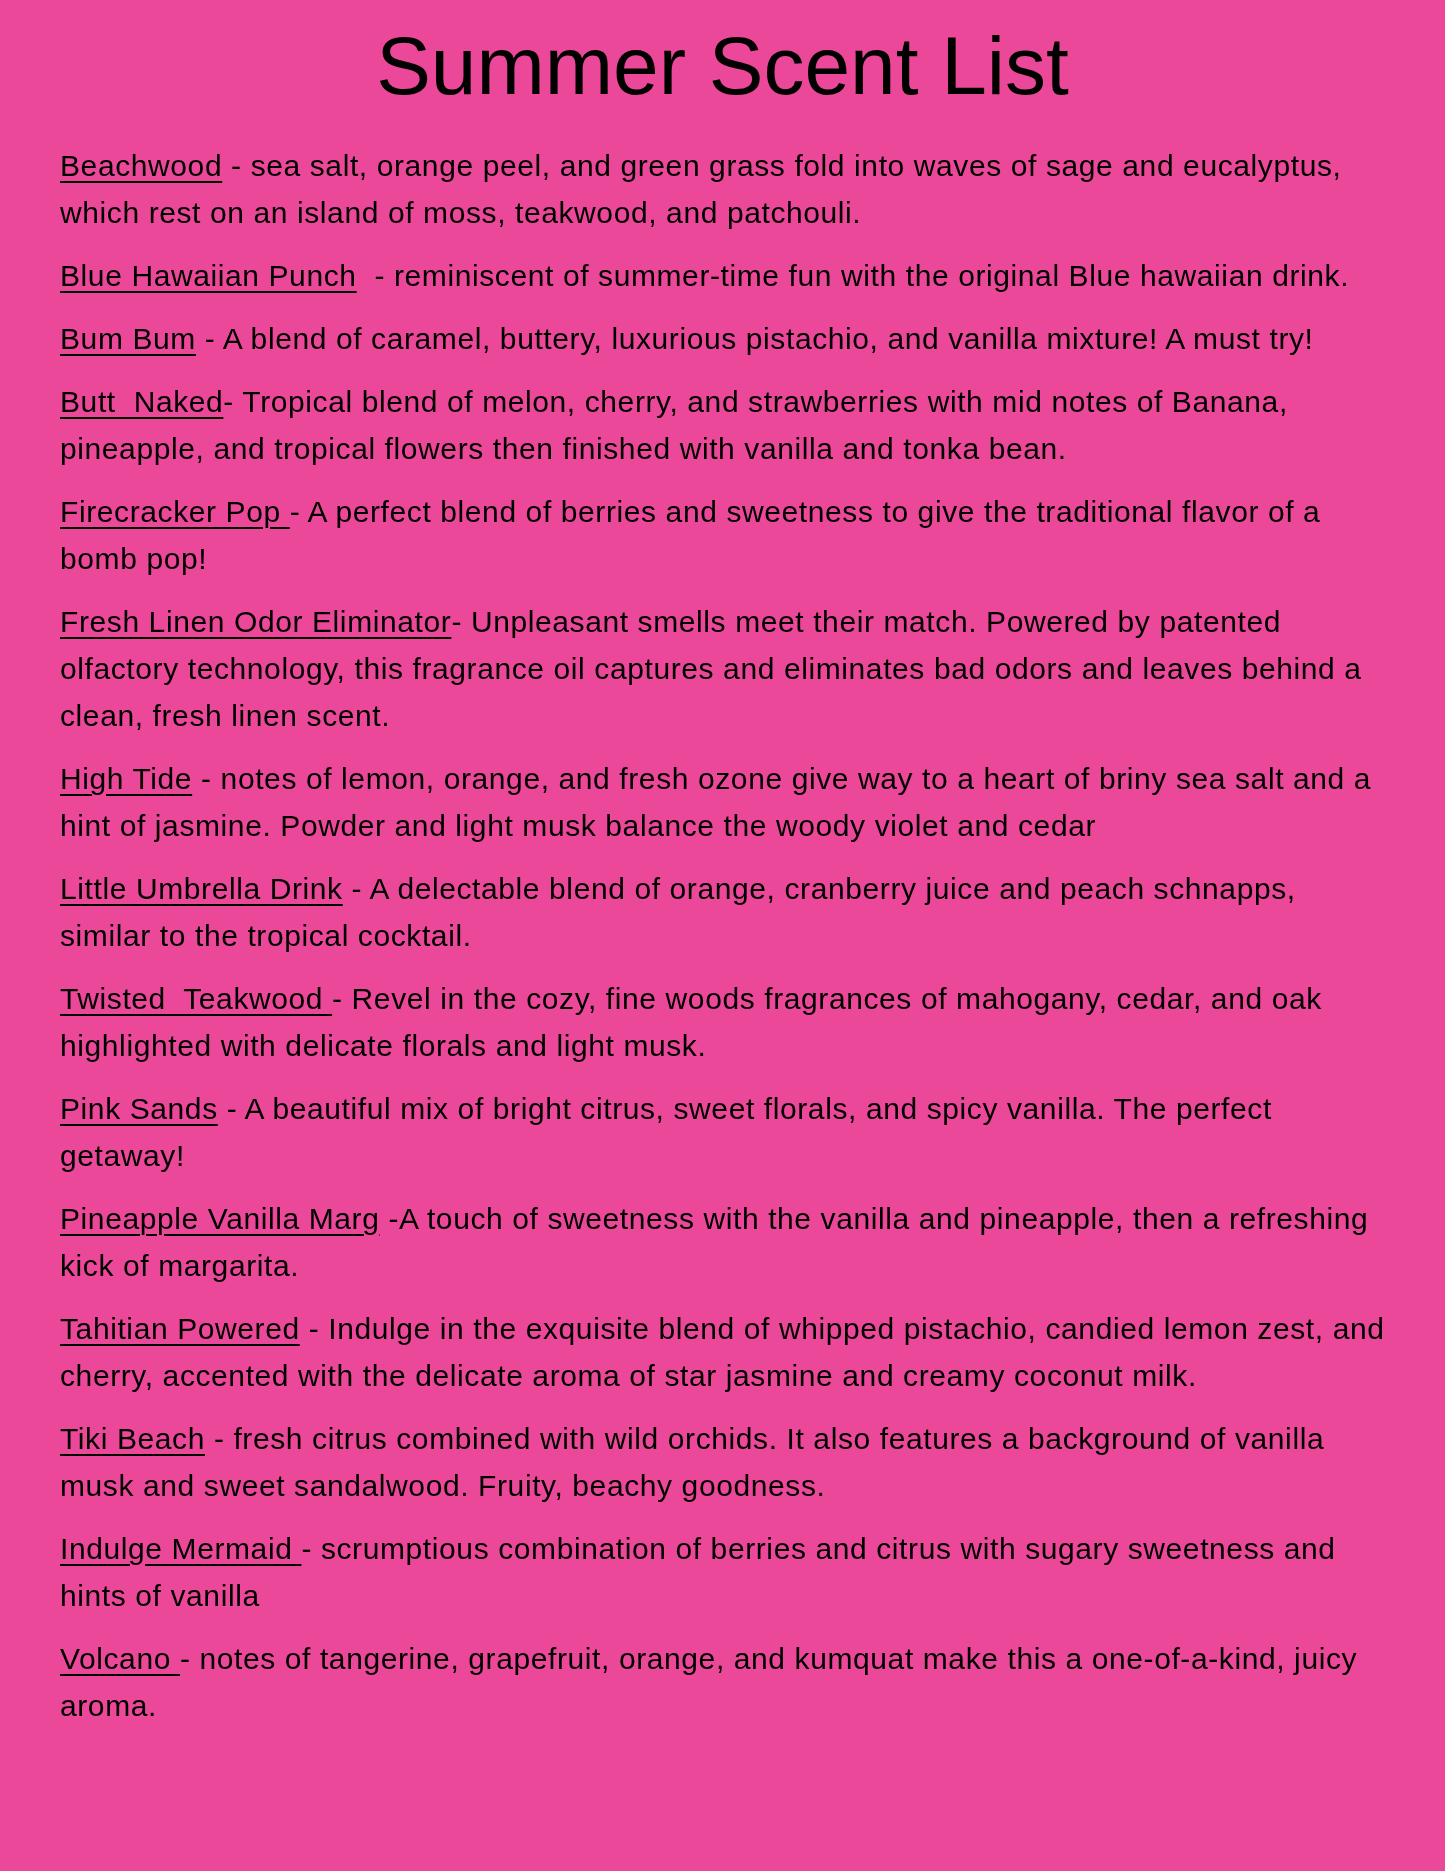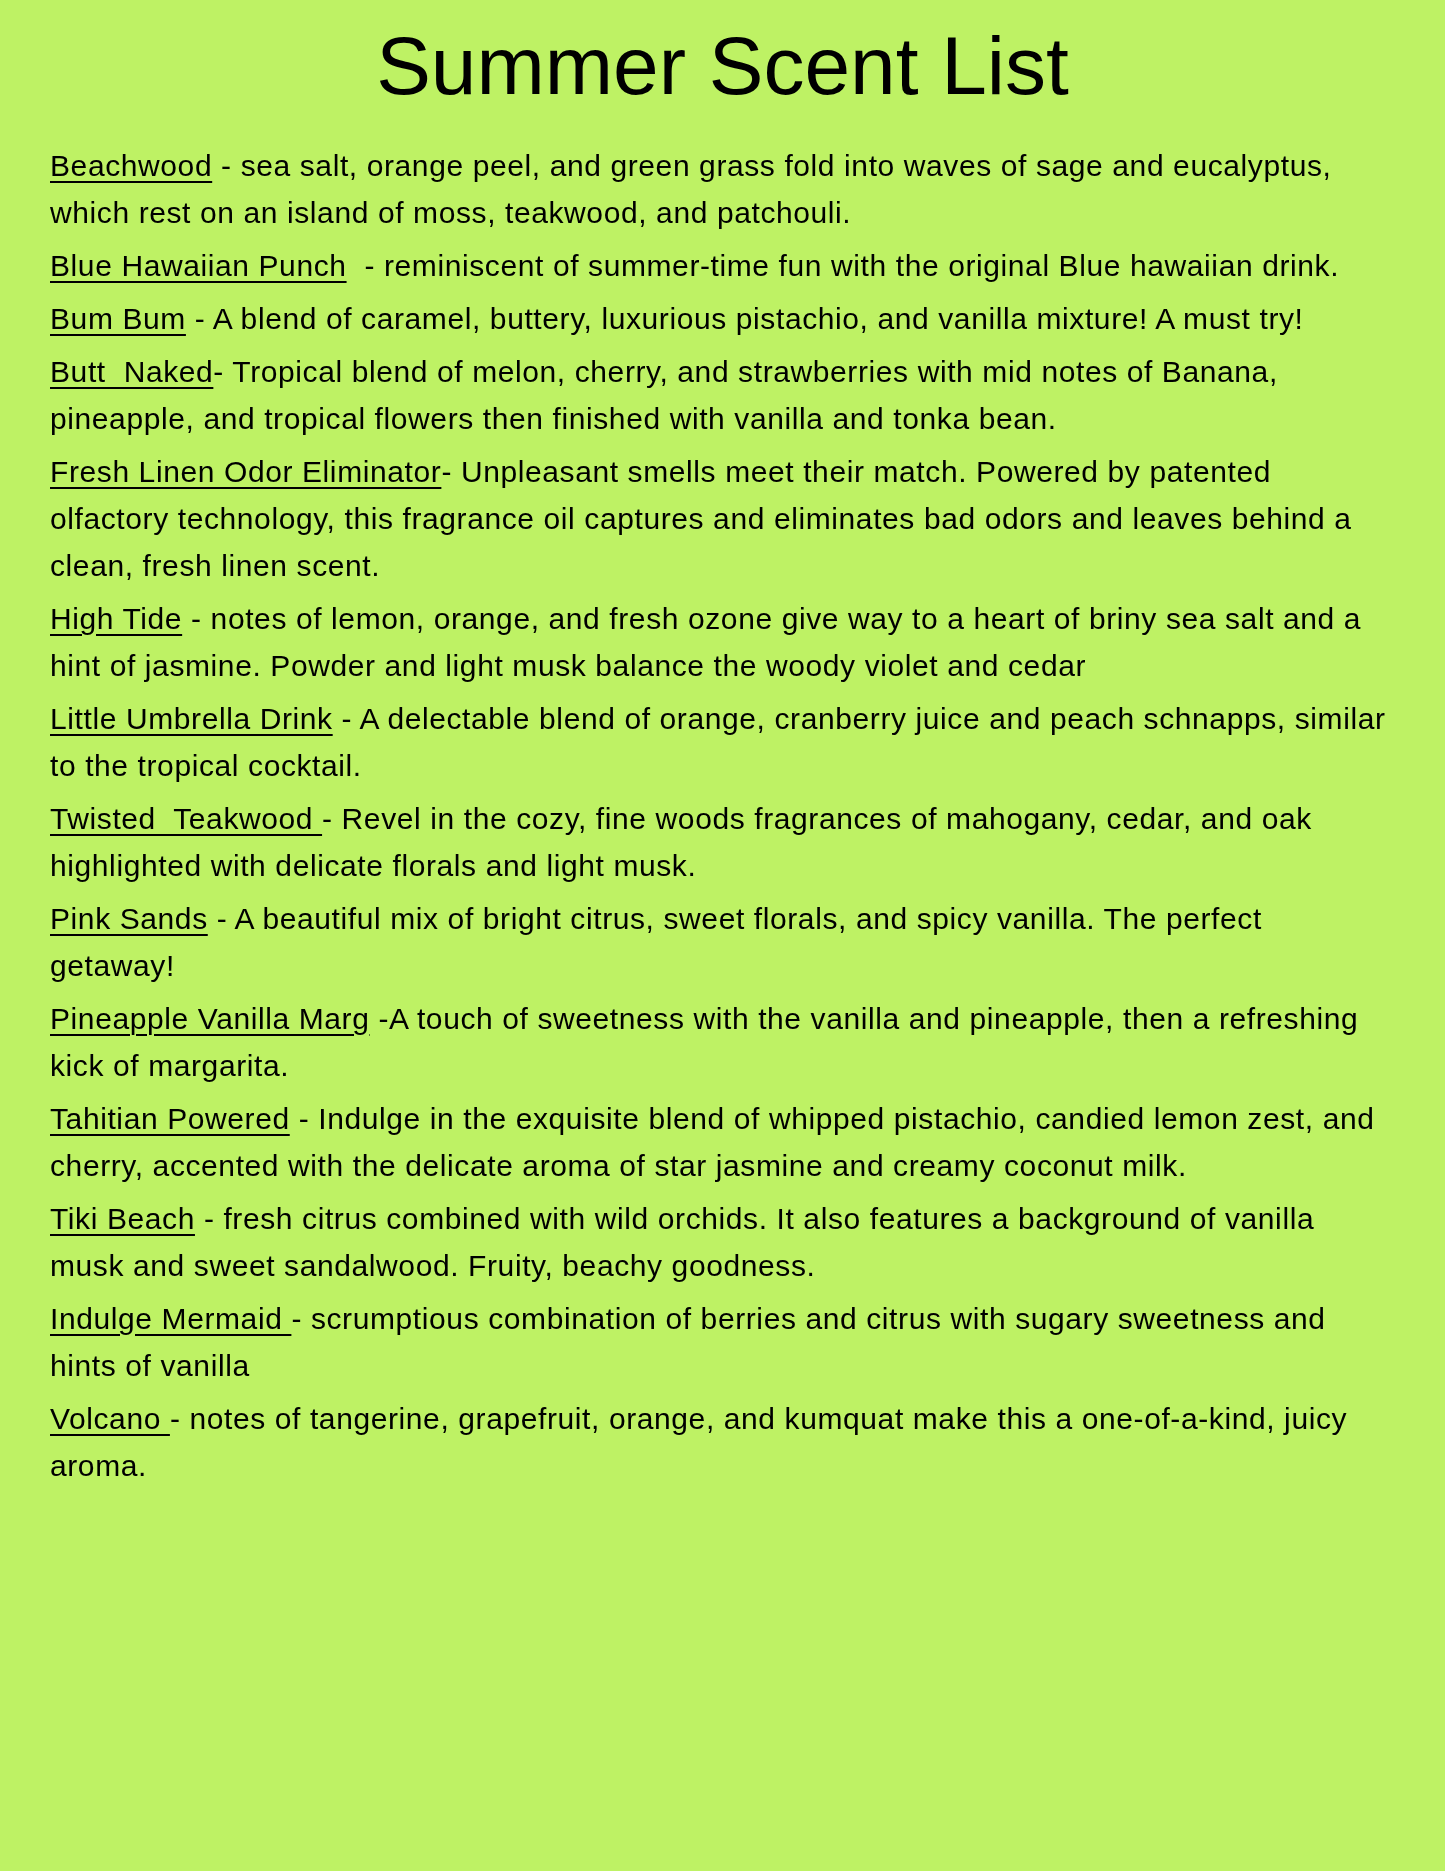--- a/index.html
+++ b/index.html
@@ -13,38 +13,38 @@
     box-sizing: border-box;
     font-family: "Liberation Sans", sans-serif;
     color: #000000;
     overflow: hidden;
   }
   .page {
     width: 100%;
     height: 100%;
     box-sizing: border-box;
     padding: 14px 44px 0 44px;
-    background: #bef264;
+    background: #ec4899;
   }
   h1.doc-title {
     margin: 0;
     padding: 6px 0 0 0;
     text-align: center;
     font-size: 82px;
     font-weight: 400;
     line-height: 1.12;
     letter-spacing: 0px;
     color: #000000;
     white-space: nowrap;
   }
   .scent-list {
     margin-top: 30px;
   }
   p.entry {
-    margin: 6px;
+    margin: 16px;
     padding: 0;
     font-size: 30px;
     line-height: 47px;
     letter-spacing: 0.6px;
     white-space: pre-wrap;
     color: #000000;
   }
   .scent-name {
     text-decoration: underline;
     text-decoration-thickness: 2px;
@@ -59,20 +59,21 @@
 
   <div class="scent-list" id="scent-list">
   <p class="entry"><span class="scent-name">Beachwood</span><span class="scent-desc"> - sea salt, orange peel, and green grass fold into waves of sage and eucalyptus, which rest on an island of moss, teakwood, and patchouli.</span></p>
 
   <p class="entry"><span class="scent-name">Blue Hawaiian Punch</span><span class="scent-desc">  - reminiscent of summer-time fun with the original Blue hawaiian drink.</span></p>
 
   <p class="entry"><span class="scent-name">Bum Bum</span><span class="scent-desc"> - A blend of caramel, buttery, luxurious pistachio, and vanilla mixture! A must try!</span></p>
 
   <p class="entry"><span class="scent-name">Butt  Naked</span><span class="scent-desc">- Tropical blend of melon, cherry, and strawberries with mid notes of Banana, pineapple, and tropical flowers then finished with vanilla and tonka bean.</span></p>
 
+  <p class="entry"><span class="scent-name">Firecracker Pop </span><span class="scent-desc">- A perfect blend of berries and sweetness to give the traditional flavor of a bomb pop!</span></p>
 
   <p class="entry"><span class="scent-name">Fresh Linen Odor Eliminator</span><span class="scent-desc">- Unpleasant smells meet their match. Powered by patented olfactory technology, this fragrance oil captures and eliminates bad odors and leaves behind a clean, fresh linen scent.</span></p>
 
   <p class="entry"><span class="scent-name">High Tide</span><span class="scent-desc"> - notes of lemon, orange, and fresh ozone give way to a heart of briny sea salt and a hint of jasmine. Powder and light musk balance the woody violet and cedar</span></p>
 
   <p class="entry"><span class="scent-name">Little Umbrella Drink</span><span class="scent-desc"> - A delectable blend of orange, cranberry juice and peach schnapps, similar to the tropical cocktail.</span></p>
 
   <p class="entry"><span class="scent-name">Twisted  Teakwood </span><span class="scent-desc">- Revel in the cozy, fine woods fragrances of mahogany, cedar, and oak highlighted with delicate florals and light musk.</span></p>
 
   <p class="entry"><span class="scent-name">Pink Sands</span><span class="scent-desc"> - A beautiful mix of bright citrus, sweet florals, and spicy vanilla. The perfect getaway!</span></p>

